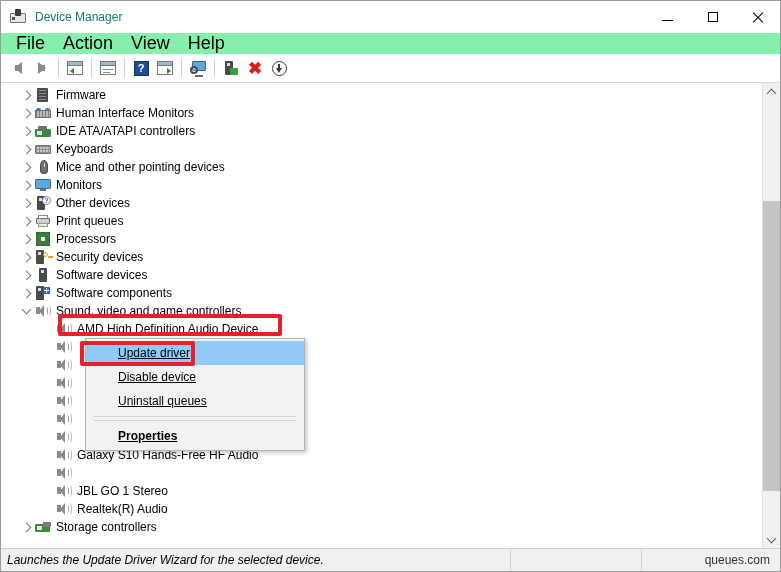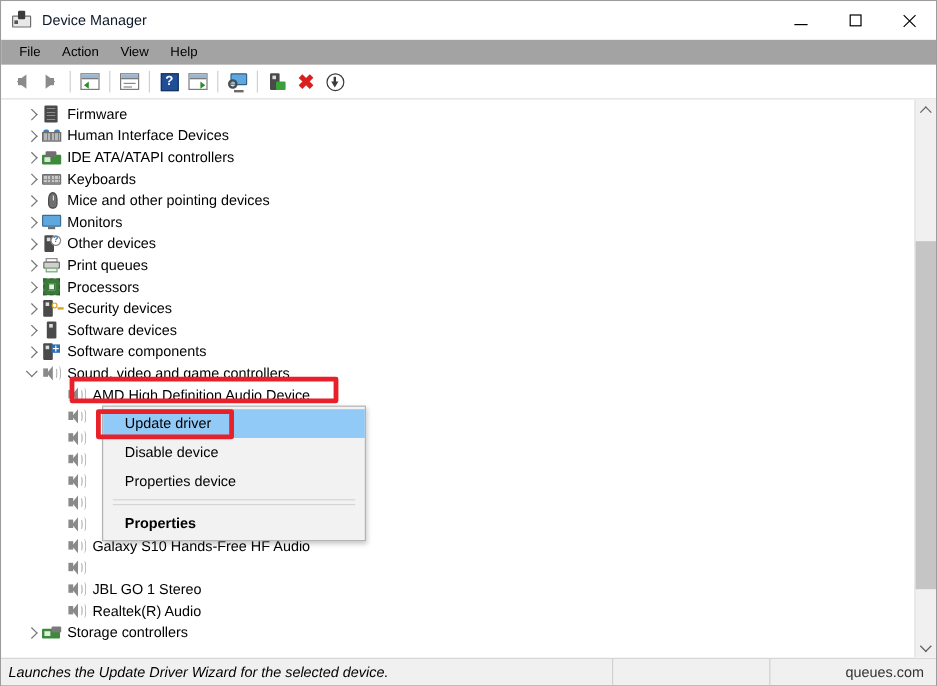--- a/index.html
+++ b/index.html
@@ -59,21 +59,21 @@
     border-radius: 1px;
   }
   .title-icon .tdot {
     position: absolute;
     left: 2px; top: 8px;
     width: 3px; height: 3px;
     background: #555;
   }
   .title-text {
     font-size: 12px;
-    color: #0f172a;
+    color: #0f766e;
     flex: 1 1 auto;
   }
   .winbtns { display: flex; height: 32px; flex: 0 0 auto; }
   .winbtn {
     width: 45px; height: 32px;
     display: flex; align-items: center; justify-content: center;
     cursor: default;
   }
   .glyph-min {
     width: 11px; height: 1px; background: #000;
@@ -91,26 +91,26 @@
     content: ""; position: absolute;
     left: -1px; top: 5px;
     width: 14px; height: 1px; background: #000;
   }
   .glyph-close::before { transform: rotate(45deg); }
   .glyph-close::after  { transform: rotate(-45deg); }
 
   
   .menubar {
     height: 21px;
-    background: #a3a3a3;
+    background: #86efac;
     display: flex;
     align-items: center;
     padding-left: 6px;
     flex: 0 0 auto;
-    font-size: 11px;
+    font-size: 18px;
   }
   .menubar .mitem {
     padding: 2px 9px;
     cursor: default;
     color: #000;
   }
 
   
   .toolbar {
     height: 28px;
@@ -440,25 +440,26 @@
     border: 1px solid #b4b4b4;
     box-shadow: 2px 2px 4px rgba(0,0,0,0.22);
     z-index: 40;
     padding: 2px 0;
     font-size: 12px;
   }
   .ctx-item {
     height: 24px;
     display: flex;
     align-items: center;
-    padding-left: 18px;
+    padding-left: 32px;
     padding-right: 18px;
     color: #000;
     cursor: default;
     white-space: nowrap;
+    text-decoration: underline;
   }
   .ctx-item.selected { background: #91c9f7; }
   .ctx-item.bold { font-weight: bold; }
   .ctx-sep {
     height: 1px;
     background: #d5d5d5;
     margin: 3px 8px 3px 8px;
   }
 
   
@@ -599,21 +600,21 @@
         <div class="expander">
             <div class="chev"></div>
           </div>
         <div class="ico">
           <div class="ic-hid">
               <div class="j1"></div>
               <div class="j2"></div>
               <div class="k"></div>
             </div>
         </div>
-        <div class="lbl">Human Interface Devices</div>
+        <div class="lbl">Human Interface Monitors</div>
       </div>
 
       <div class="row lvl1">
         <div class="expander">
             <div class="chev"></div>
           </div>
         <div class="ico">
           <div class="ic-ide">
               <div class="b"></div>
               <div class="c"></div>
@@ -882,21 +883,21 @@
               <div class="c"></div>
               <div class="g"></div>
             </div>
         </div>
         <div class="lbl">Storage controllers</div>
       </div>
 
       <div class="ctxmenu" style="left:84px; top:255px; width:218px;">
         <div class="ctx-item selected">Update driver</div>
         <div class="ctx-item">Disable device</div>
-        <div class="ctx-item">Properties device</div>
+        <div class="ctx-item">Uninstall queues</div>
         <div class="ctx-sep"></div>
         <div class="ctx-sep"></div>
         <div class="ctx-item bold">Properties</div>
       </div>
 
       <div class="redbox" style="left:57px; top:231px; width:224px; height:22px;"></div>
       <div class="redbox" style="left:79px; top:258px; width:115px; height:25px;"></div>
 
     </div>
 

